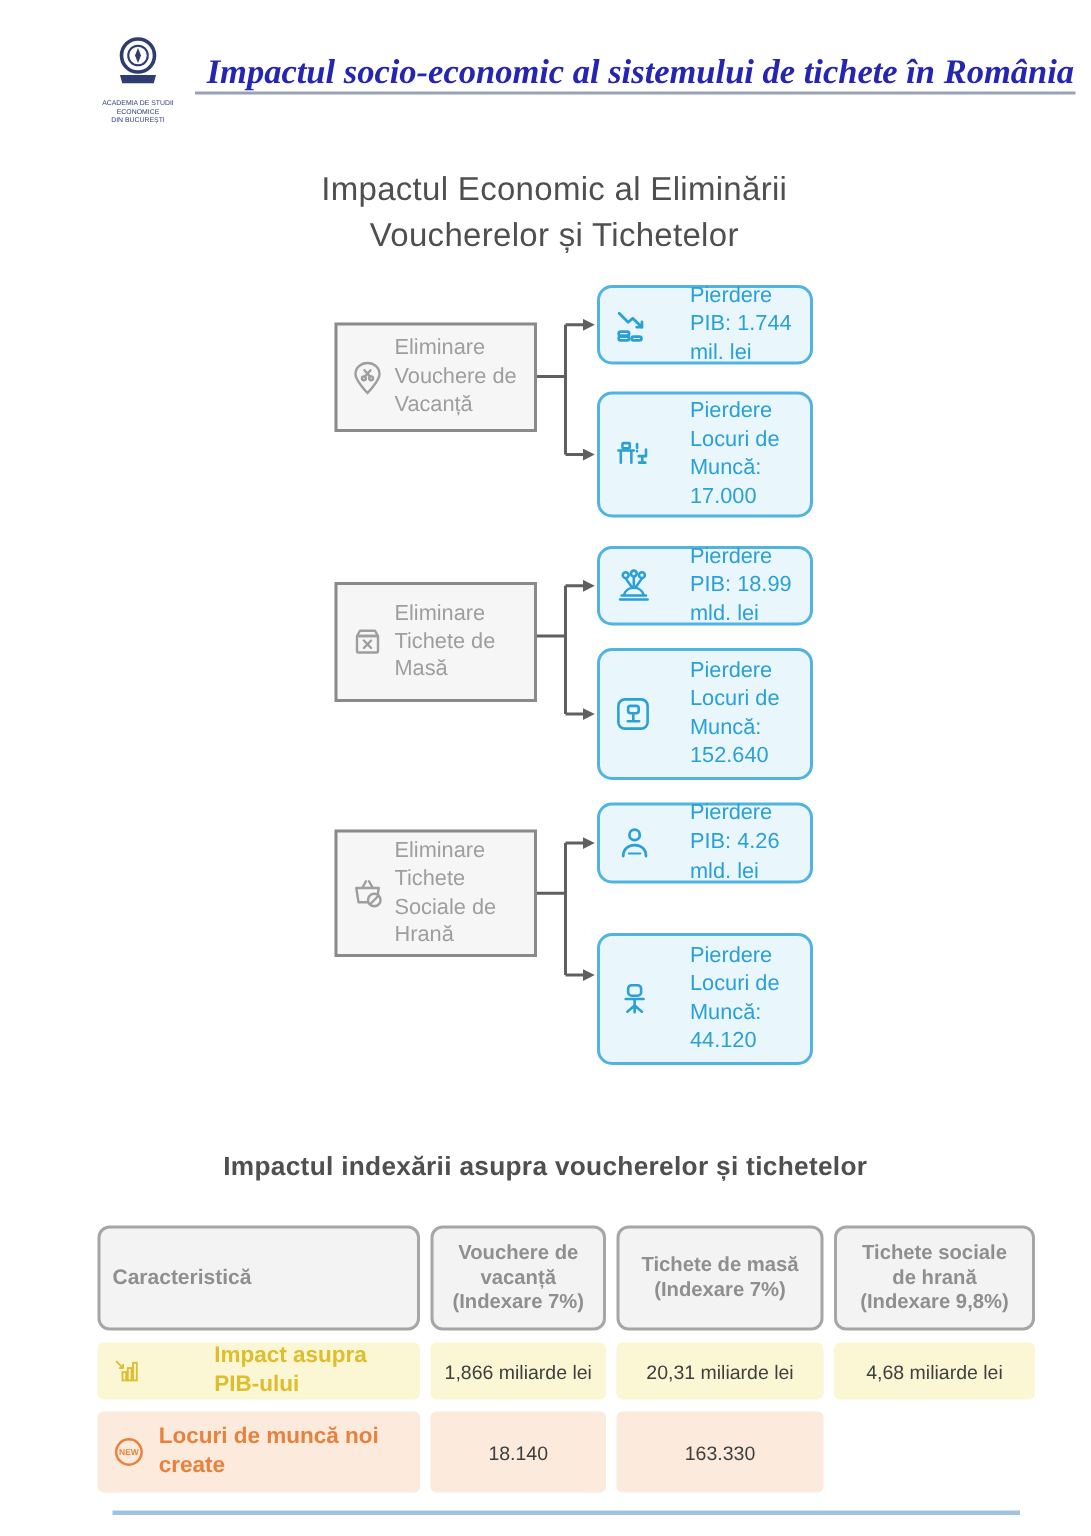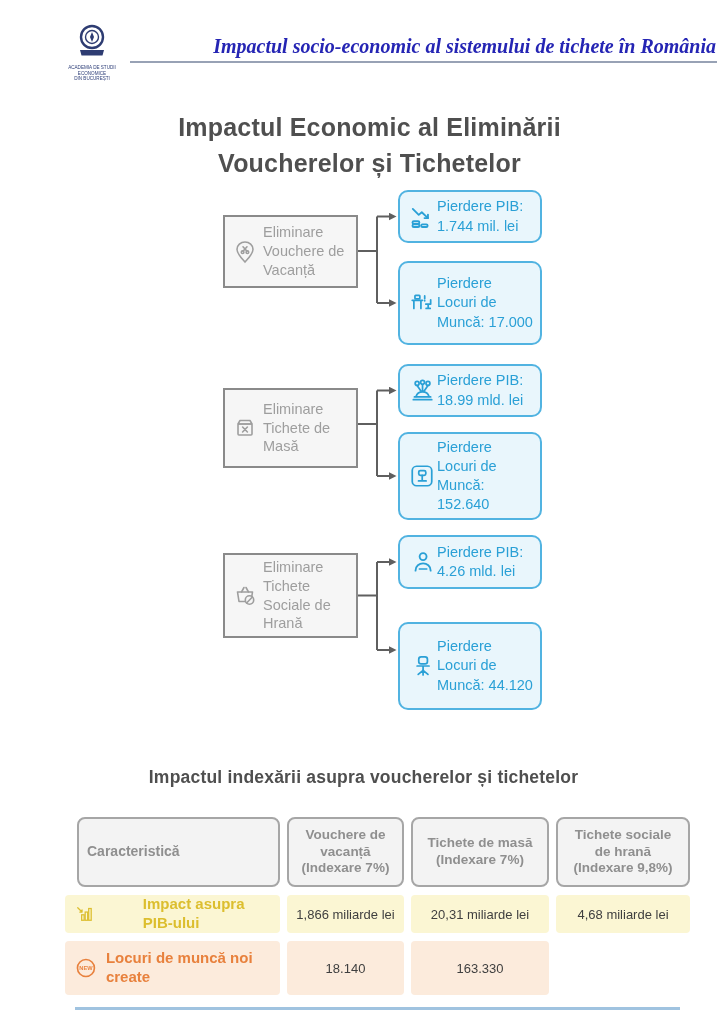--- a/index.html
+++ b/index.html
@@ -3,45 +3,45 @@
 <meta charset="utf-8">
 <style>
   html,body{margin:0;padding:0;background:#ffffff;}
   .page{position:relative;width:727px;height:1024px;background:#ffffff;overflow:hidden;
         font-family:"Liberation Sans",sans-serif;}
 
   
   .logo{position:absolute;left:60px;top:24px;width:64px;text-align:center;}
   .logo-caption{font-size:4.6px;line-height:1.25;color:#30407a;white-space:pre-line;margin-top:1px;}
   .header-title{position:absolute;right:11px;top:35px;font-family:"Liberation Serif",serif;
-                font-style:italic;font-weight:bold;font-size:20px;color:#2525b4;text-align:right;}
+                font-style:italic;font-weight:bold;font-size:23px;color:#2525b4;text-align:right;}
   .header-rule{position:absolute;left:130px;right:10px;top:61px;height:2px;background:#98a2b5;}
 
   
-  .flow-title{position:absolute;left:12px;right:0;top:110px;text-align:center;font-size:25px;
-              font-weight:bold;color:#4f4f4f;line-height:1.42;white-space:pre-line;letter-spacing:.2px;}
+  .flow-title{position:absolute;left:12px;right:0;top:110px;text-align:center;font-size:22px;
+              font-weight:normal;color:#4f4f4f;line-height:1.42;white-space:pre-line;letter-spacing:.2px;}
   .src{position:absolute;left:223px;width:135px;box-sizing:border-box;border:2px solid #8a8a8a;
        border-radius:0;background:#f6f6f6;color:#9e9e9e;font-size:14.5px;line-height:1.3;
        display:flex;align-items:center;gap:6px;padding:4px 6px 4px 8px;}
   .out{position:absolute;left:398px;width:144px;box-sizing:border-box;border:2px solid #51b3e1;
        border-radius:10px;background:#e9f6fc;color:#2aa0d6;font-size:14.5px;line-height:1.32;
-       display:flex;align-items:center;gap:2px;padding:4px 6px 4px 9px;}
+       display:flex;align-items:center;gap:25px;padding:4px 6px 4px 9px;}
   .src svg,.out svg{flex:0 0 auto;}
   .connectors{position:absolute;left:0;top:0;pointer-events:none;}
 
   
   .table-title{position:absolute;left:0;right:0;top:767px;text-align:center;font-size:17.5px;
                font-weight:bold;color:#4f4f4f;letter-spacing:.2px;}
   .grid{position:absolute;left:65px;top:817px;width:625px;display:grid;
         grid-template-columns:215px 117px 138px 134px;grid-template-rows:70px 38px 54px;
         column-gap:7px;row-gap:8px;}
   .hcell{box-sizing:border-box;border:2px solid #a6a6a6;border-radius:8px;background:#f3f3f3;
          color:#8f8f8f;font-weight:bold;font-size:13.5px;line-height:1.25;display:flex;
          align-items:center;justify-content:center;text-align:center;padding:4px 8px;}
-  .hcell.first{justify-content:flex-start;text-align:left;font-size:14px;margin-left:12px;}
+  .hcell.first{justify-content:flex-start;text-align:left;font-size:14px;}
   .lcell{display:flex;align-items:center;gap:9px;padding:0 10px;border-radius:4px;
          font-weight:bold;font-size:15px;line-height:1.25;}
   .vcell{display:flex;align-items:center;justify-content:center;font-size:13px;color:#3f3f3f;
          border-radius:4px;}
   .row-pib{background:#fbf6d3;}
   .row-pib .lbl{color:#dcbe2e;margin-left:40px;}
   .row-jobs{background:#fcebdc;}
   .row-jobs .lbl{color:#e8813d;}
 
   .bottom-rule{position:absolute;left:75px;width:605px;top:1007px;height:3px;background:#8fb9da;opacity:.85;}

